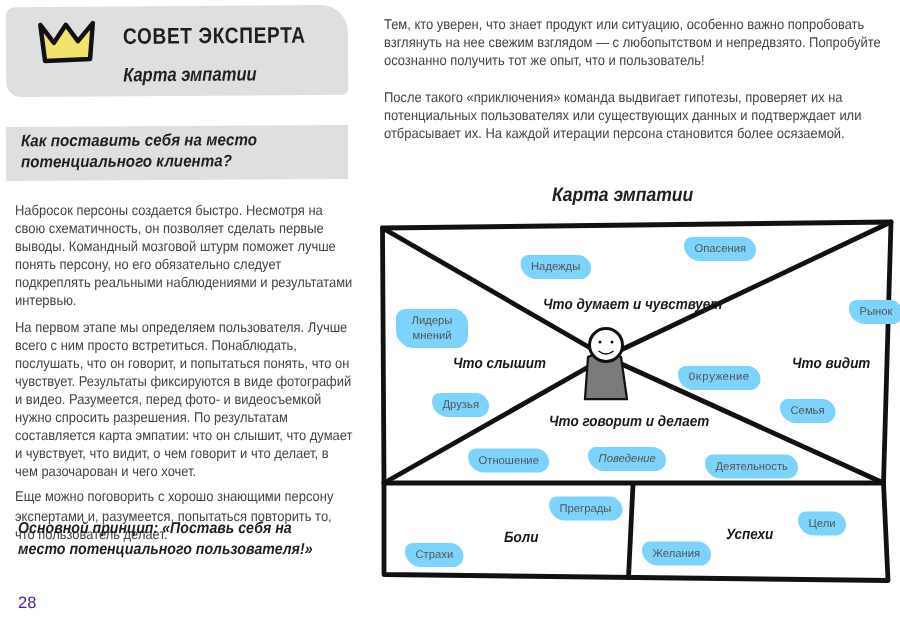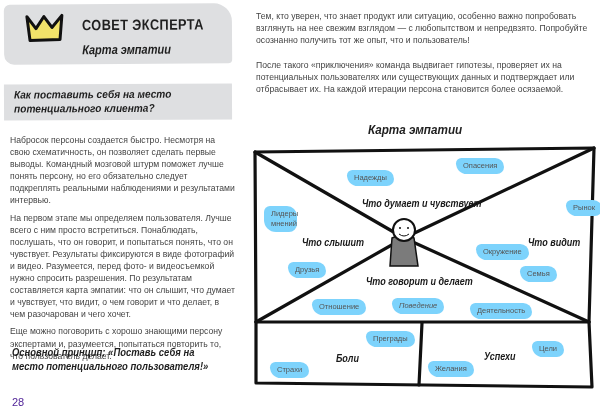--- a/index.html
+++ b/index.html
@@ -128,23 +128,23 @@
 
 <div class="zone-label" style="left:362px;top:198px;">Что думает и чувствует</div>
 <div class="zone-label" style="left:302px;top:237px;">Что слышит</div>
 <div class="zone-label" style="left:528px;top:237px;">Что видит</div>
 <div class="zone-label" style="left:366px;top:276px;">Что говорит и делает</div>
 <div class="zone-label" style="left:336px;top:353px;">Боли</div>
 <div class="zone-label" style="left:484px;top:351px;">Успехи</div>
 
 <div class="tag" style="left:318px;top:170px;margin-left:29px;">Надежды</div>
 <div class="tag" style="left:456px;top:158px;">Опасения</div>
-<div class="tag" style="left:264px;top:206px;width:33px;">Лидеры мнений</div>
+<div class="tag" style="left:264px;top:206px;width:48px;">Лидеры мнений</div>
 <div class="tag" style="left:534px;top:200px;margin-left:32px;">Рынок</div>
-<div class="tag" style="left:476px;top:244px;">Окружение</div>
+<div class="tag" style="left:452px;top:244px;font-family:Liberation Mono, monospace;">Окружение</div>
 <div class="tag" style="left:288px;top:262px;">Друзья</div>
 <div class="tag" style="left:520px;top:266px;">Семья</div>
 <div class="tag" style="left:312px;top:299px;">Отношение</div>
 <div class="tag" style="left:392px;top:298px;font-style:italic;">Поведение</div>
 <div class="tag" style="left:470px;top:303px;">Деятельность</div>
 <div class="tag" style="left:366px;top:331px;">Преграды</div>
 <div class="tag" style="left:270px;top:362px;">Страхи</div>
 <div class="tag" style="left:428px;top:361px;">Желания</div>
 <div class="tag" style="left:532px;top:341px;">Цели</div>
 

